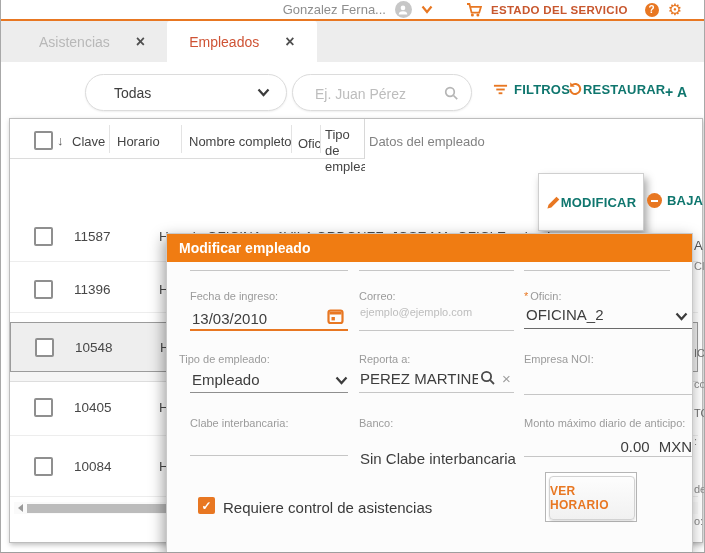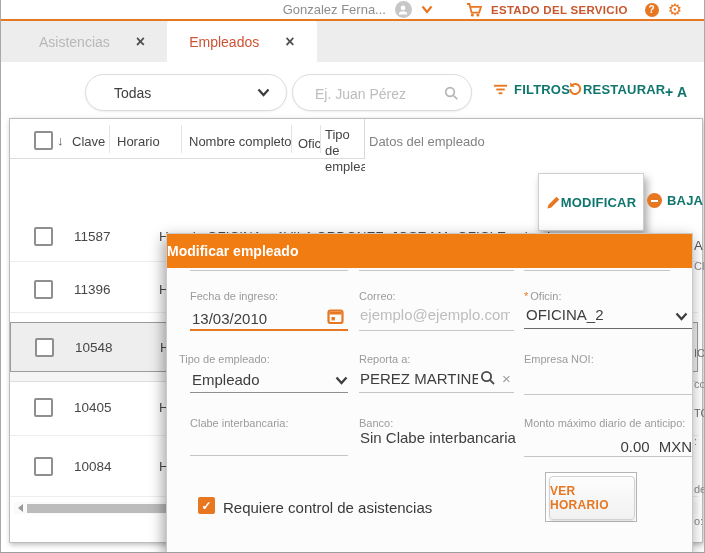--- a/index.html
+++ b/index.html
@@ -36,27 +36,27 @@
   .detail{font-size:13.5px;color:#4a4a4a;white-space:pre;margin-left:35px;}
   .rowline{position:absolute;left:0;width:688px;height:1px;background:#ededed;}
   
   #modcard{position:absolute;left:528px;top:54px;width:104px;height:56px;background:#fff;border:1px solid #cfcfcf;
            box-shadow:3px 5px 8px rgba(0,0,0,.35);display:flex;align-items:center;justify-content:center;}
   .minusc{width:15px;height:15px;border-radius:50%;background:#e87722;display:flex;align-items:center;justify-content:center;}
   .minusb{width:7px;height:2px;background:#fff;}
   
   #modal{left:165px;top:233px;width:527px;height:320px;background:#fcfcfc;border:1px solid #c9c9c9;
          box-shadow:-2px 5px 14px rgba(0,0,0,.4);box-sizing:border-box;z-index:10;}
-  #mhead{position:absolute;left:0;top:0;width:100%;height:34px;background:#f07c12;display:flex;align-items:center;box-sizing:border-box;}
+  #mhead{position:absolute;left:0;top:0;width:100%;height:28px;background:#f07c12;display:flex;align-items:center;padding-left:12px;box-sizing:border-box;}
   #mtitle{color:#fff;font-size:14px;font-weight:bold;}
   .lab{font-size:11px;color:#9b9b9b;}
   .val{font-size:15px;color:#3e3e3e;}
   .ul{position:absolute;height:1px;background:#c6c6c6;}
   .req{color:#e87722;margin-right:2px;}
-  input.bare{border:none;outline:none;background:transparent;font-family:"Liberation Sans",sans-serif;font-size:15px;color:#3e3e3e;padding:0;}
+  input.bare{border:none;outline:none;background:transparent;font-family:"Liberation Sans",sans-serif;font-size:11px;color:#3e3e3e;padding:0;}
   input.bare::placeholder{color:#bdbdbd;}
   .mchk{width:17px;height:17px;background:#e87722;border-radius:2px;display:flex;align-items:center;justify-content:center;color:#fff;font-size:12px;font-weight:bold;}
   #vhout{position:absolute;left:378px;top:238px;width:92px;height:50px;border:1px solid #b5b5b5;background:#fff;padding:3px;box-sizing:border-box;}
   #vhbtn{width:100%;height:100%;background:linear-gradient(#fdfdfd,#f1f1f1);border:1px solid #d2d2d2;border-radius:4px;
          box-shadow:0 1px 2px rgba(0,0,0,.15);display:flex;align-items:center;justify-content:center;
          font-size:12px;font-weight:bold;color:#e87722;letter-spacing:.3px;}
   .frag{position:absolute;left:693px;font-size:11px;color:#8a8a8a;z-index:5;white-space:nowrap;}
   
   #hscroll{position:absolute;left:4px;top:383px;width:684px;height:12px;background:#fafafa;display:flex;align-items:center;}
   #harrow{width:0;height:0;border-top:4px solid transparent;border-bottom:4px solid transparent;border-right:5px solid #9a9a9a;margin:0 4px;}
@@ -264,21 +264,21 @@
     <span class="abs" style="left:335px;top:136px;font-size:15px;color:#9e9e9e;">×</span>
     <div class="ul" style="left:192px;top:158px;width:155px;"></div>
 
     <span class="abs lab" style="left:357px;top:119px;">Empresa NOI:</span>
     <div class="ul" style="left:357px;top:160px;width:168px;"></div>
 
     <span class="abs lab" style="left:23px;top:183px;">Clabe interbancaria:</span>
     <div class="ul" style="left:23px;top:221px;width:158px;"></div>
 
     <span class="abs lab" style="left:192px;top:183px;">Banco:</span>
-    <span class="abs val" style="left:193px;top:195px;">Sin Clabe interbancaria</span>
+    <span class="abs val" style="left:193px;top:216px;">Sin Clabe interbancaria</span>
 
     <span class="abs lab" style="left:357px;top:183px;">Monto máximo diario de anticipo:</span>
     <div class="abs" style="left:357px;top:204px;width:168px;display:flex;justify-content:flex-end;gap:9px;">
       <span class="val">0.00</span>
       <span class="val">MXN</span>
     </div>
     <div class="ul" style="left:357px;top:222px;width:168px;"></div>
 
     <div class="abs mchk" style="left:31px;top:263px;">
       <span>✓</span>

